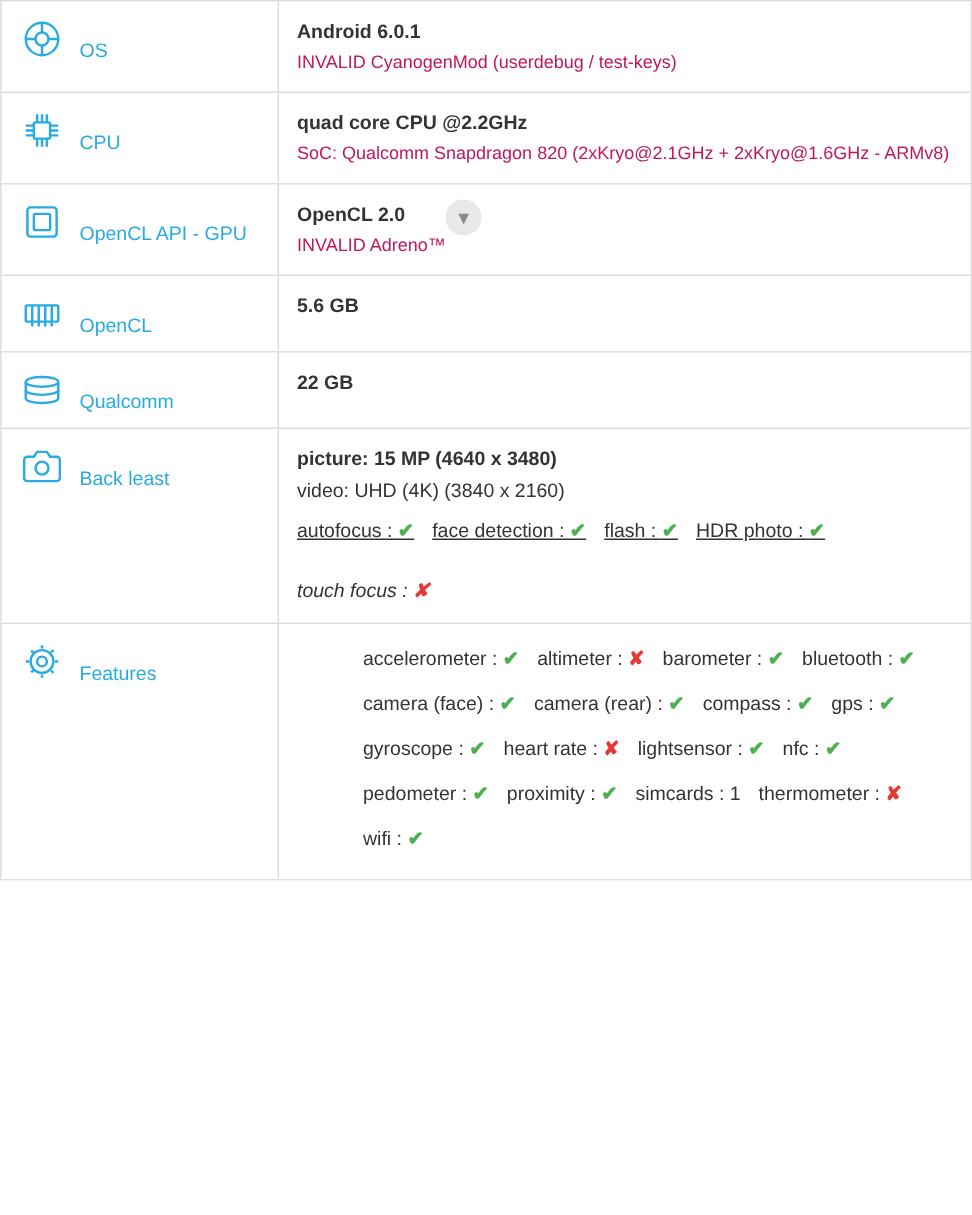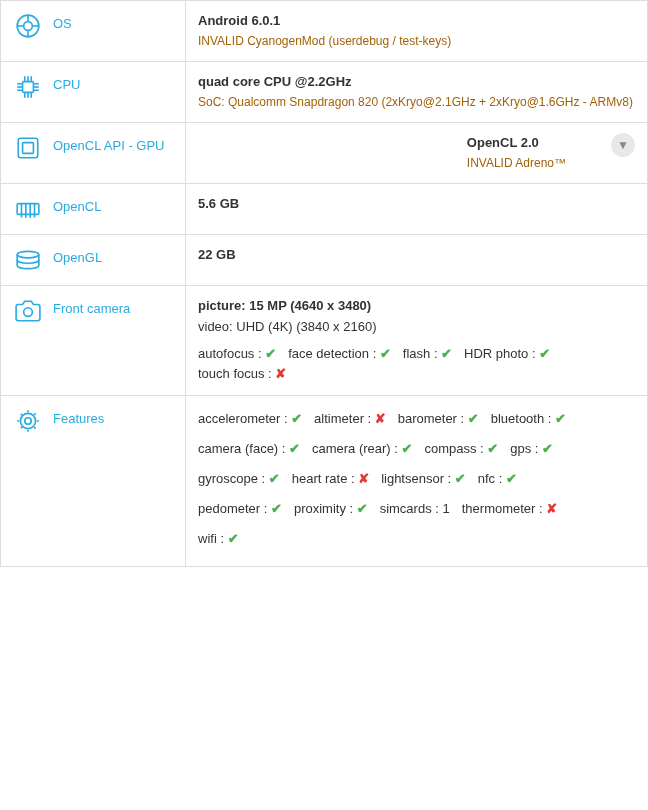--- a/index.html
+++ b/index.html
@@ -21,21 +21,21 @@
     .table td {
       padding: 10px 12px;
       vertical-align: top;
     }
     .label-cell {
       width: 185px;
       border-right: 1px solid #ddd;
     }
     .label-inner {
       display: flex;
-      align-items: flex-start;
+      align-items: flex-end;
       gap: 10px;
     }
     .icon-box {
       width: 30px;
       height: 30px;
       display: flex;
       align-items: center;
       justify-content: center;
       flex-shrink: 0;
     }
@@ -44,21 +44,21 @@
       font-size: 13px;
       font-weight: 500;
       padding-top: 5px;
     }
     .value-cell {
       color: #333;
       font-size: 13px;
       line-height: 1.6;
     }
     .value-sub {
-      color: #a16207;
+      color: #be185d;
       font-size: 12px;
     }
     .check {
       color: #4caf50;
       font-weight: bold;
     }
     .cross {
       color: #e53935;
       font-weight: bold;
     }
@@ -74,20 +74,21 @@
       align-items: center;
       justify-content: center;
       color: #888;
       font-size: 12px;
     }
     .features-grid {
       line-height: 2;
     }
     .features-row {
       margin-bottom: 4px;
+      margin-left: 44px;
     }
     .feat-item {
       display: inline;
       white-space: nowrap;
       margin-right: 12px;
     }
   </style>
 </head>
 <body>
 
@@ -148,21 +149,21 @@
       <div class="icon-box">
               <svg viewBox="0 0 24 24" width="26" height="26" fill="none" stroke="#29abe2" stroke-width="1.5">
       <rect x="3" y="3" width="18" height="18" rx="2"></rect>
       <rect x="7" y="7" width="10" height="10" rx="1"></rect>
     </svg>
             </div>
       <span class="label-text">OpenCL API - GPU</span>
     </div>
   </td>
         <td class="value-cell" style="position: relative;">
-          <div style="display:flex; justify-content:flex-end; align-items:flex-start;gap:45px;">
+          <div style="display:flex; justify-content:flex-start; align-items:flex-start;">
       <div>
         <div><strong>OpenCL 2.0</strong></div>
         <div class="value-sub">INVALID Adreno™</div>
       </div>
       <button class="chevron-btn">▼</button>
     </div>
         </td>
       </tr>
       <tr>
         <td class="label-cell">
@@ -190,44 +191,44 @@
       <tr>
         <td class="label-cell">
     <div class="label-inner">
       <div class="icon-box">
               <svg viewBox="0 0 24 24" width="26" height="26" fill="none" stroke="#29abe2" stroke-width="1.5">
       <ellipse cx="12" cy="7" rx="10" ry="3"></ellipse>
       <path d="M2 7v10c0 1.66 4.48 3 10 3s10-1.34 10-3V7"></path>
       <path d="M2 12c0 1.66 4.48 3 10 3s10-1.34 10-3"></path>
     </svg>
             </div>
-      <span class="label-text">OpenGL</span>
+      <span class="label-text">Qualcomm</span>
     </div>
   </td>
         <td class="value-cell">
           <div><strong>22 GB</strong></div>
         </td>
       </tr>
       <tr>
         <td class="label-cell">
     <div class="label-inner">
       <div class="icon-box">
               <svg viewBox="0 0 24 24" width="26" height="26" fill="none" stroke="#29abe2" stroke-width="1.5">
       <path d="M23 19a2 2 0 01-2 2H3a2 2 0 01-2-2V8a2 2 0 012-2h4l2-3h6l2 3h4a2 2 0 012 2z"></path>
       <circle cx="12" cy="13" r="4"></circle>
     </svg>
             </div>
-      <span class="label-text">Front camera</span>
+      <span class="label-text">Back least</span>
     </div>
   </td>
         <td class="value-cell">
           <div><strong>picture: 15 MP (4640 x 3480)</strong></div>
           <div>video: UHD (4K) (3840 x 2160)</div>
-          <div style="margin-top:6px;"><span class="feat-item">autofocus : <span class="check">✔</span></span><span class="feat-item">face detection : <span class="check">✔</span></span><span class="feat-item">flash : <span class="check">✔</span></span><span class="feat-item">HDR photo : <span class="check">✔</span></span></div>
-          <div style="margin-top:0;"><span class="feat-item">touch focus : <span class="cross">✘</span></span></div>
+          <div style="margin-top:6px;text-decoration:underline;"><span class="feat-item">autofocus : <span class="check">✔</span></span><span class="feat-item">face detection : <span class="check">✔</span></span><span class="feat-item">flash : <span class="check">✔</span></span><span class="feat-item">HDR photo : <span class="check">✔</span></span></div>
+          <div style="margin-top:20px;font-style:italic;"><span class="feat-item">touch focus : <span class="cross">✘</span></span></div>
         </td>
       </tr>
       <tr>
         <td class="label-cell">
     <div class="label-inner">
       <div class="icon-box">
               <svg viewBox="0 0 24 24" width="26" height="26" fill="none" stroke="#29abe2" stroke-width="1.5">
       <circle cx="12" cy="12" r="3"></circle>
       <path d="M19.07 4.93l-1.41 1.41M5.34 5.34L6.75 6.75M19.07 19.07l-1.41-1.41M5.34 18.66l1.41-1.41M22 12h-2M4 12H2M12 2v2M12 20v2"></path>
       <circle cx="12" cy="12" r="7"></circle>

